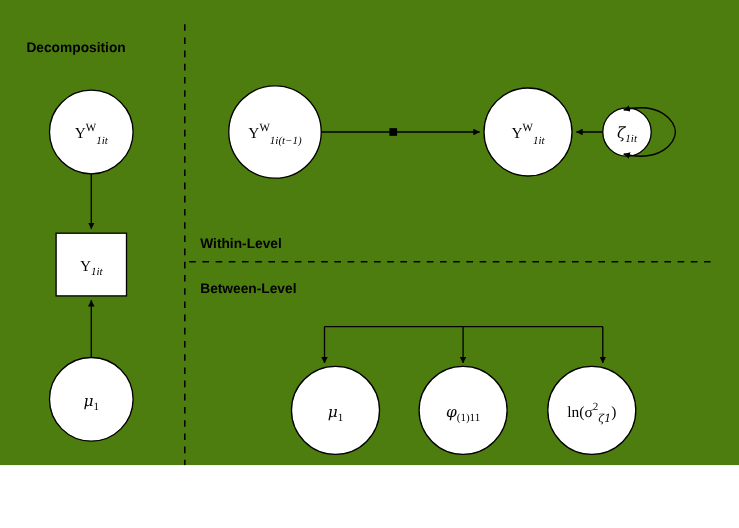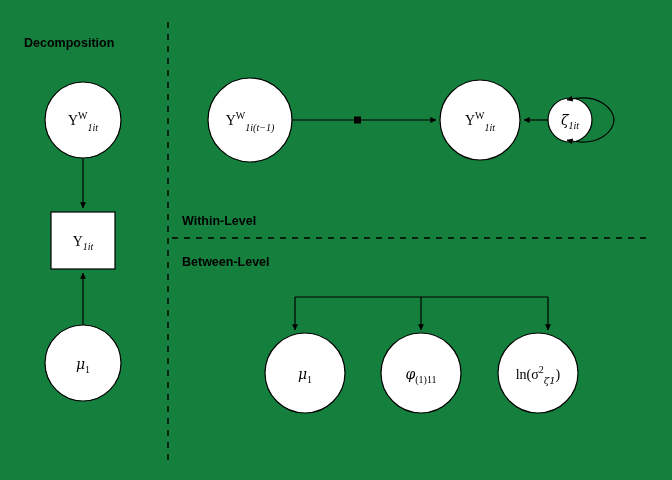--- a/index.html
+++ b/index.html
@@ -4,22 +4,22 @@
 <title>Path Diagram</title>
 <style>
   html, body {
     margin: 0;
     padding: 0;
     background: #ffffff;
   }
   #stage {
     position: relative;
     width: 672px;
-    height: 480px;
-    background: #15803d;
+    height: 423px;
+    background: #4d7c0f;
     overflow: hidden;
     font-family: "Liberation Serif", serif;
   }
   svg#diagram {
     position: absolute;
     left: 0;
     top: 0;
     width: 672px;
     height: 480px;
   }

